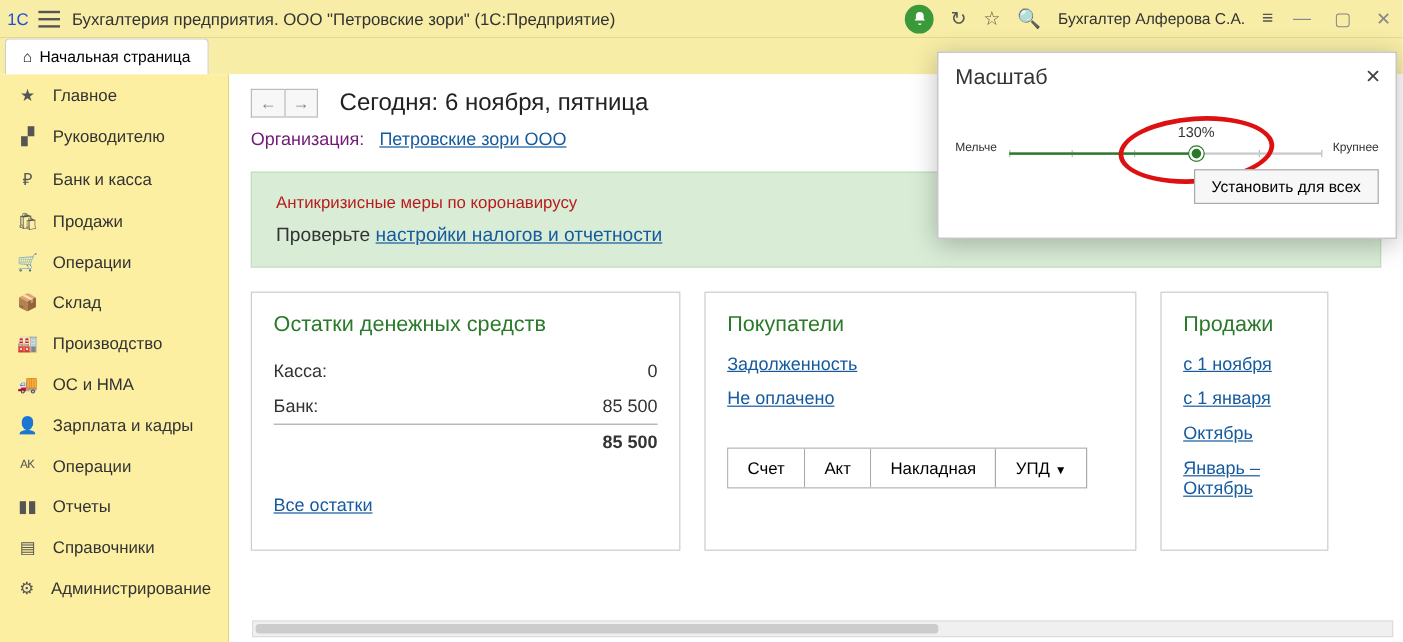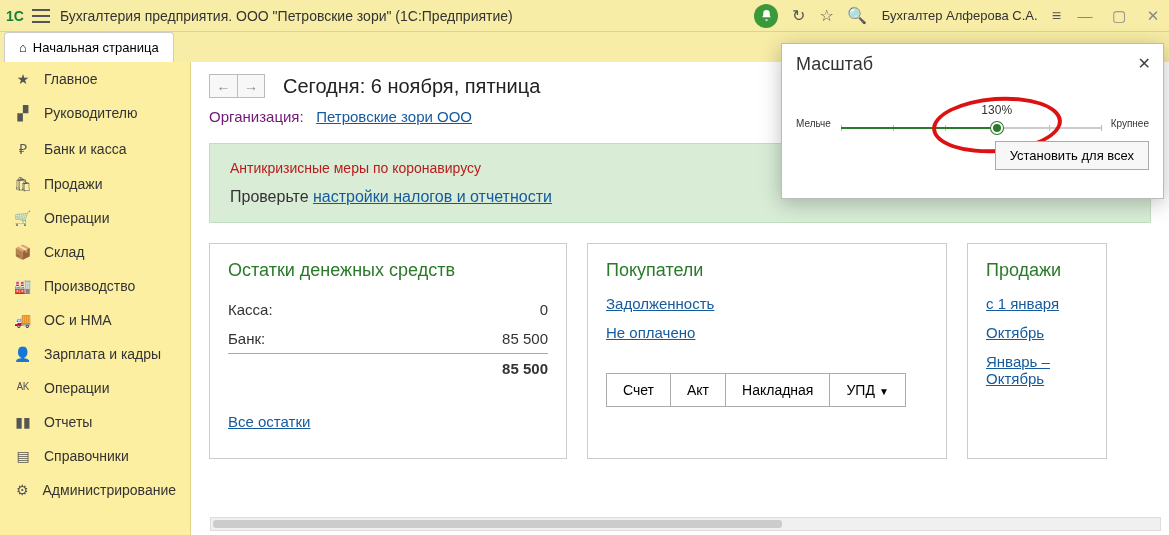--- a/index.html
+++ b/index.html
@@ -1,20 +1,20 @@
 <!DOCTYPE html>
 <html><head>
 <meta charset="utf-8">
 <style>
   * { box-sizing: border-box; margin: 0; padding: 0; font-family: Arial, sans-serif; }
   body { width: 1169px; height: 535px; overflow: hidden; font-size: 13px; background: #fff; }
 
   
   .titlebar { height: 32px; background: #f8eda6; display: flex; align-items: center; padding: 0 6px; border-bottom: 1px solid #e0d48a; }
-  .logo1c { color: #15803d; font-weight: bold; font-size: 14px; margin-right: 8px; }
+  .logo1c { color: #1d4ed8; font-weight: normal; font-size: 14px; margin-right: 8px; }
   .hamburger { width: 18px; height: 14px; display: flex; flex-direction: column; justify-content: space-between; margin-right: 10px; cursor: pointer; }
   .hamburger span { height: 2px; background: #555; }
   .title-text { color: #333; font-size: 14px; flex: 1; }
   .title-icons { display: flex; align-items: center; gap: 14px; }
   .bell-badge { width: 24px; height: 24px; background: #3a9a3a; border-radius: 50%; display: flex; align-items: center; justify-content: center; color: #fff; }
   .title-icon { color: #555; cursor: pointer; font-size: 16px; }
   .user-name { color: #333; font-size: 13px; }
   .win-btn { width: 20px; height: 20px; display: flex; align-items: center; justify-content: center; cursor: pointer; color: #888; font-size: 15px; }
 
   
@@ -223,20 +223,21 @@
         <div class="doc-buttons">
           <div class="doc-btn">Счет</div>
           <div class="doc-btn">Акт</div>
           <div class="doc-btn">Накладная</div>
           <div class="doc-btn"><span>УПД</span><span class="dd">▼</span></div>
         </div>
       </div>
 
       <div class="card card3">
         <div class="card-title">Продажи</div>
+        <div><span class="link">с 1 ноября</span></div>
         <div><span class="link">с 1 января</span></div>
         <div><span class="link">Октябрь</span></div>
         <div><span class="link">Январь – Октябрь</span></div>
       </div>
     </div>
   </div>
 </div>
 
 <div class="hscroll">
   <div class="hscroll-thumb"></div>

